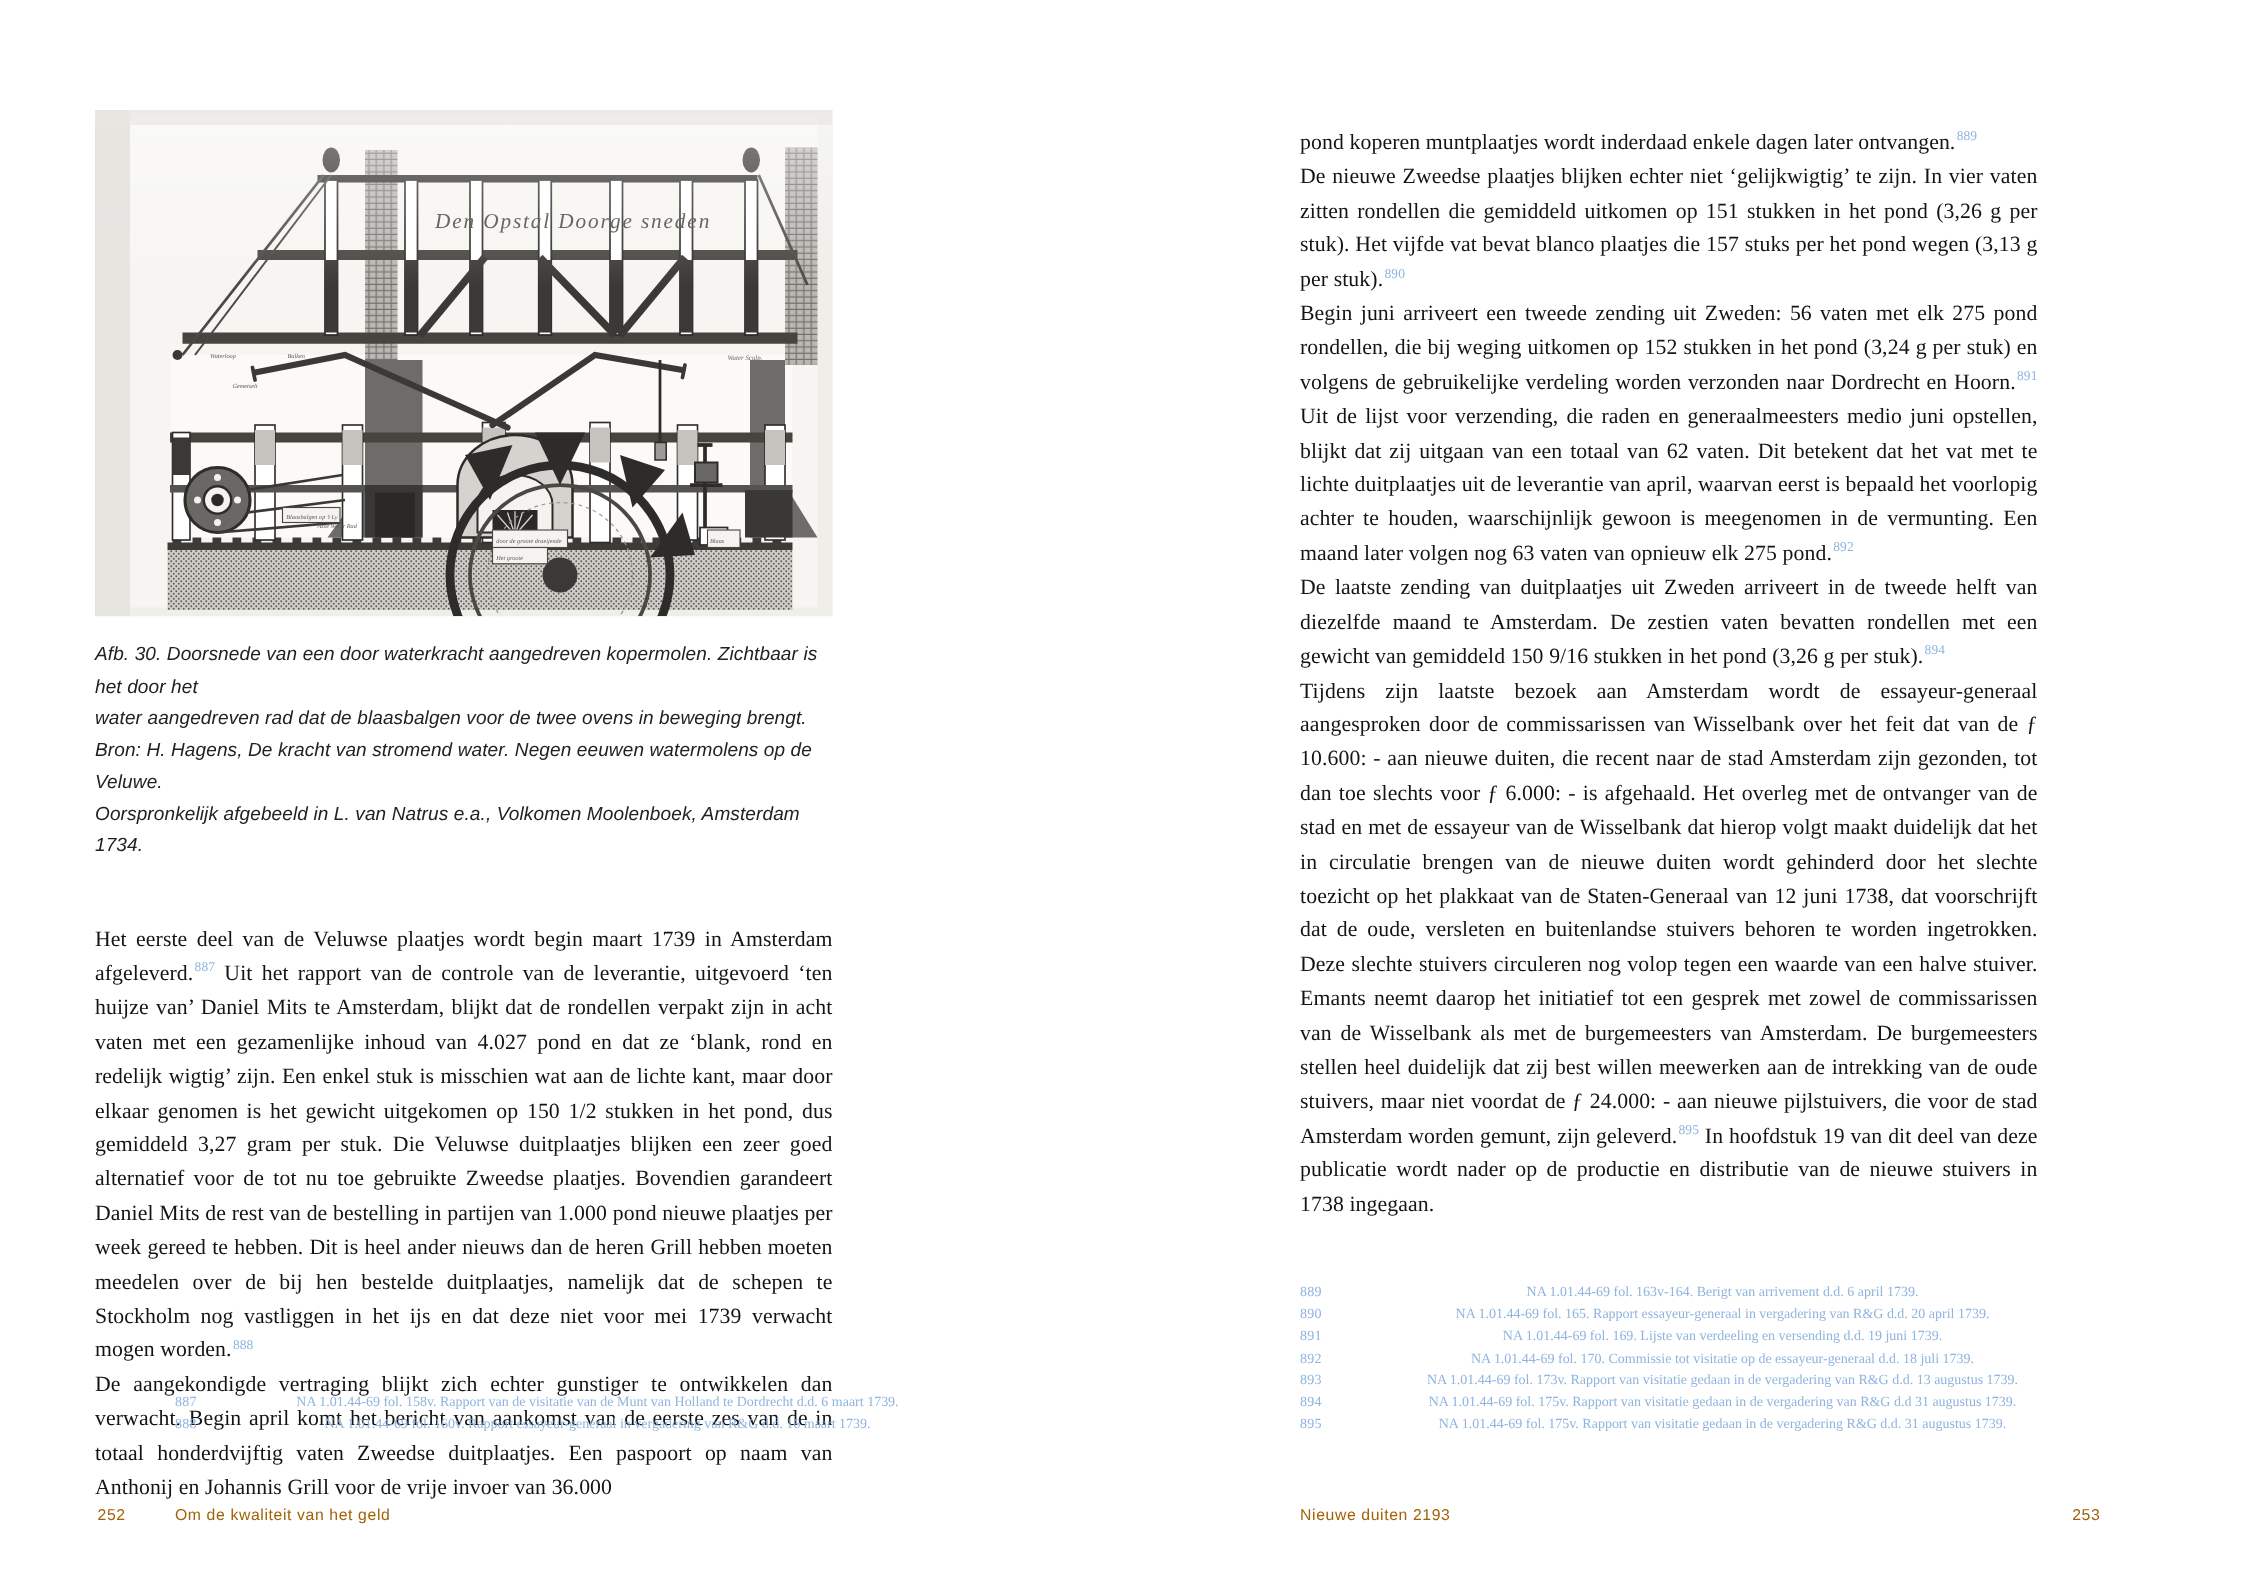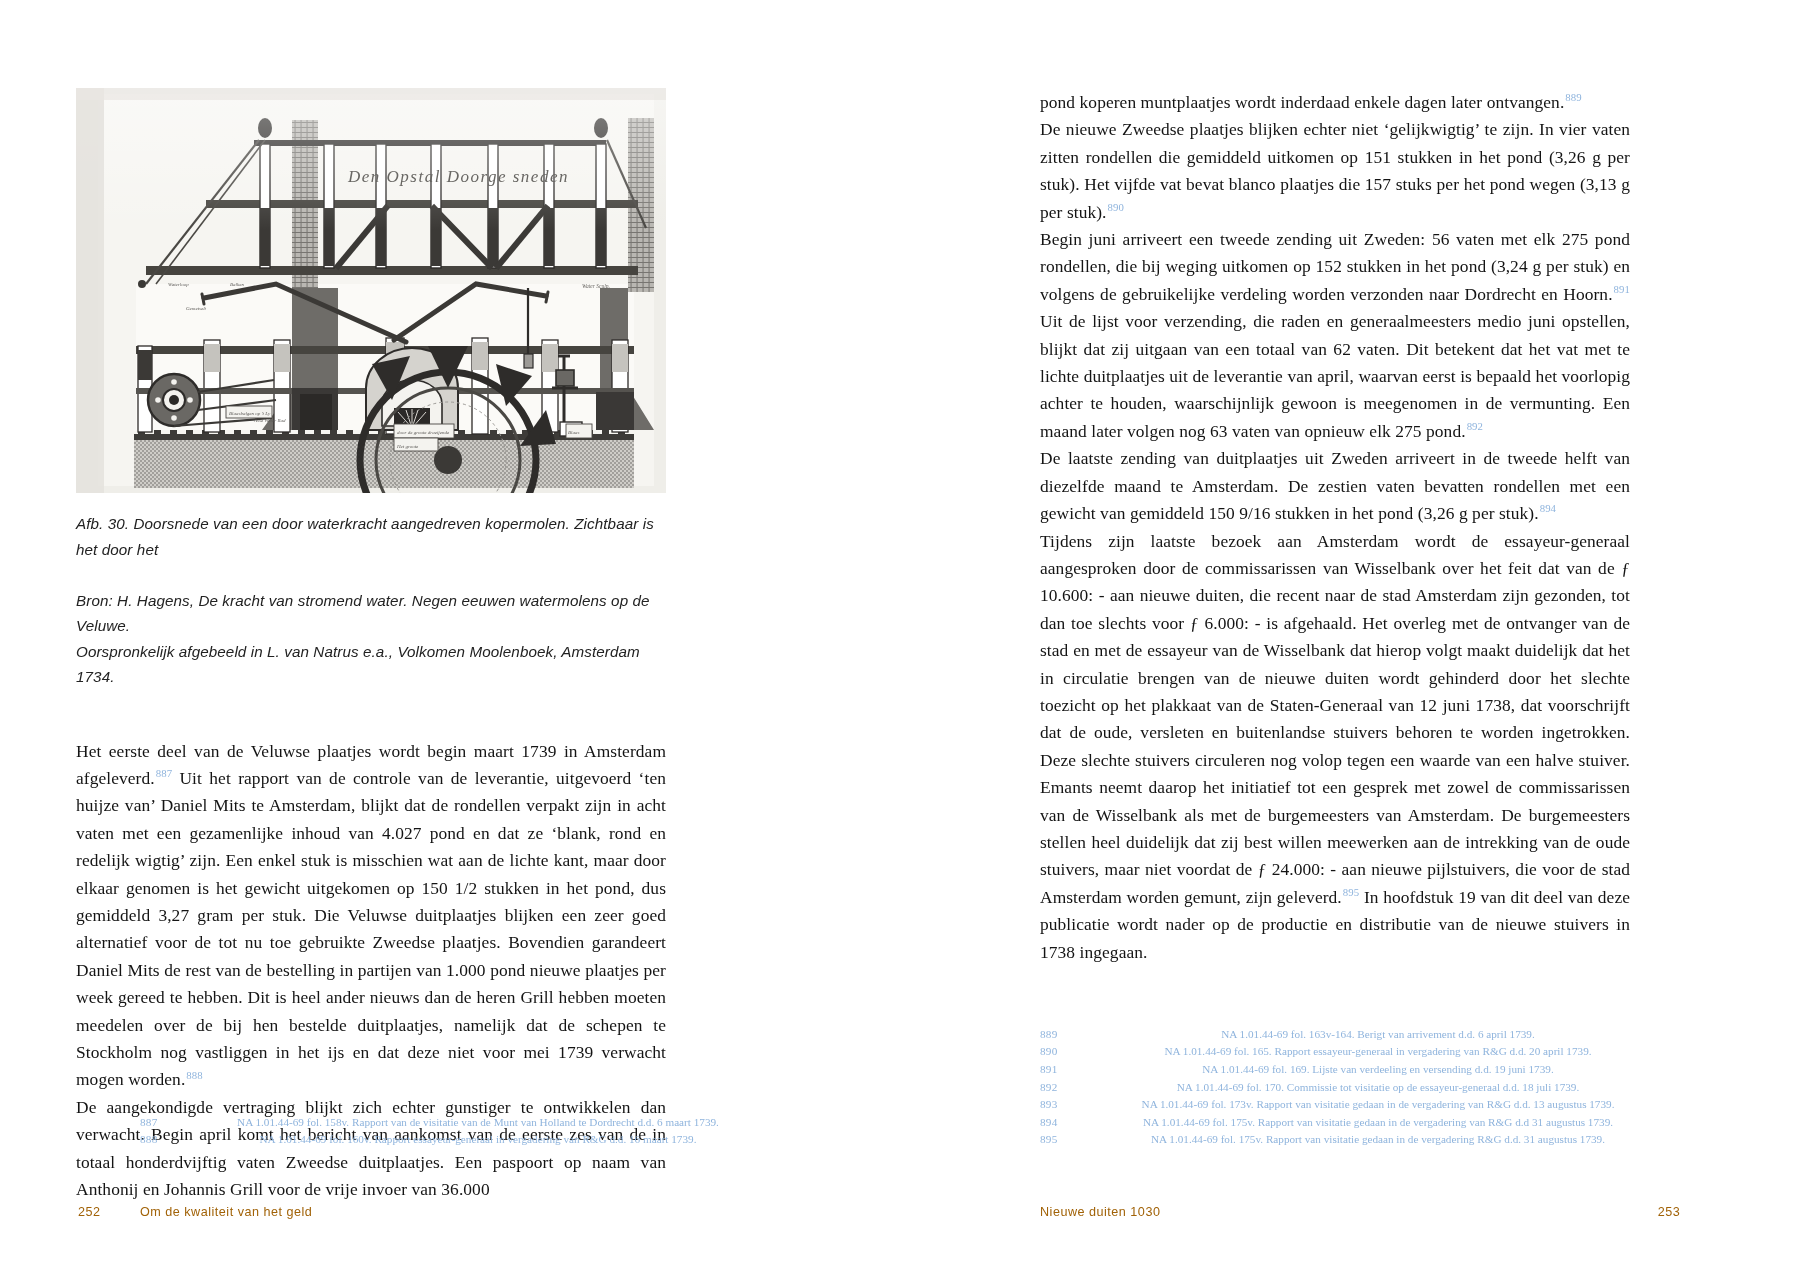--- a/index.html
+++ b/index.html
@@ -65,21 +65,21 @@
   
   .body-col {
     width: 590px;
     font-size: 17.4px;
     line-height: 27.4px;
     text-align: justify;
     color: #141414;
     letter-spacing: 0.005em;
   }
   .page-left .body-col { margin-top: 48px; }
-  .page-right .body-col { margin-top: 1px; }
+  .page-right .body-col { margin-top: 12px; }
 
   .body-col p { margin: 0; text-indent: 0; }
 
   sup.fn {
     color: #8fb4dd;
     font-size: 0.62em;
     vertical-align: super;
     line-height: 0;
     padding-left: 1px;
     font-family: "Liberation Serif", serif;
@@ -366,21 +366,21 @@
           <rect x="0" y="0" width="590" height="405" fill="url(#vign)"></rect>
           <rect x="0" y="0" width="28" height="405" fill="#e4e2dd" opacity="0.85"></rect>
           <rect x="0" y="0" width="590" height="12" fill="#e9e7e2" opacity="0.7"></rect>
         </svg>
       </div>
     </div>
 
     <div class="caption">
       <span class="lead">Afb. 30.</span>
       <span>Doorsnede van een door waterkracht aangedreven kopermolen. Zichtbaar is het door het</span><br>
-      <br>
+      <span>water aangedreven rad dat de blaasbalgen voor de twee ovens in beweging brengt.</span><br>
       <span>Bron: H. Hagens, De kracht van stromend water. Negen eeuwen watermolens op de Veluwe.</span><br>
       <span>Oorspronkelijk afgebeeld in L. van Natrus e.a., Volkomen Moolenboek, Amsterdam 1734.</span>
     </div>
 
     <div class="body-col">
       <p><span>Het eerste deel van de Veluwse plaatjes wordt begin maart 1739 in Amsterdam afgeleverd.</span><sup class="fn">887</sup><span> Uit het rapport van de controle van de leverantie, uitgevoerd ‘ten huijze van’ Daniel Mits te Amsterdam, blijkt dat de rondellen verpakt zijn in acht vaten met een gezamenlijke inhoud van 4.027 pond en dat ze ‘blank, rond en redelijk wigtig’ zijn. Een enkel stuk is misschien wat aan de lichte kant, maar door elkaar genomen is het gewicht uitgekomen op 150 1/2 stukken in het pond, dus gemiddeld 3,27 gram per stuk. Die Veluwse duitplaatjes blijken een zeer goed alternatief voor de tot nu toe gebruikte Zweedse plaatjes. Bovendien garandeert Daniel Mits de rest van de bestelling in partijen van 1.000 pond nieuwe plaatjes per week gereed te hebben. Dit is heel ander nieuws dan de heren Grill hebben moeten meedelen over de bij hen bestelde duitplaatjes, namelijk dat de schepen te Stockholm nog vastliggen in het ijs en dat deze niet voor mei 1739 verwacht mogen worden.</span><sup class="fn">888</sup></p>
       <p><span>De aangekondigde vertraging blijkt zich echter gunstiger te ontwikkelen dan verwacht. Begin april komt het bericht van aankomst van de eerste zes van de in totaal honderdvijftig vaten Zweedse duitplaatjes. Een paspoort op naam van Anthonij en Johannis Grill voor de vrije invoer van 36.000</span></p>
     </div>
 
     <div class="footnotes">
@@ -440,18 +440,18 @@
         <span class="num">894</span>
         <span class="txt">NA 1.01.44-69 fol. 175v. Rapport van visitatie gedaan in de vergadering van R&amp;G d.d  31 augustus 1739.</span>
       </div>
       <div class="fnrow">
         <span class="num">895</span>
         <span class="txt">NA 1.01.44-69 fol. 175v. Rapport van visitatie gedaan in de vergadering R&amp;G d.d. 31 augustus 1739.</span>
       </div>
     </div>
 
     <div class="footer">
-      <span class="ttl">Nieuwe duiten 1030</span>
+      <span class="ttl">Nieuwe duiten 2193</span>
       <span class="pg">253</span>
     </div>
   </div>
 
 </div>
 
 </body></html>

